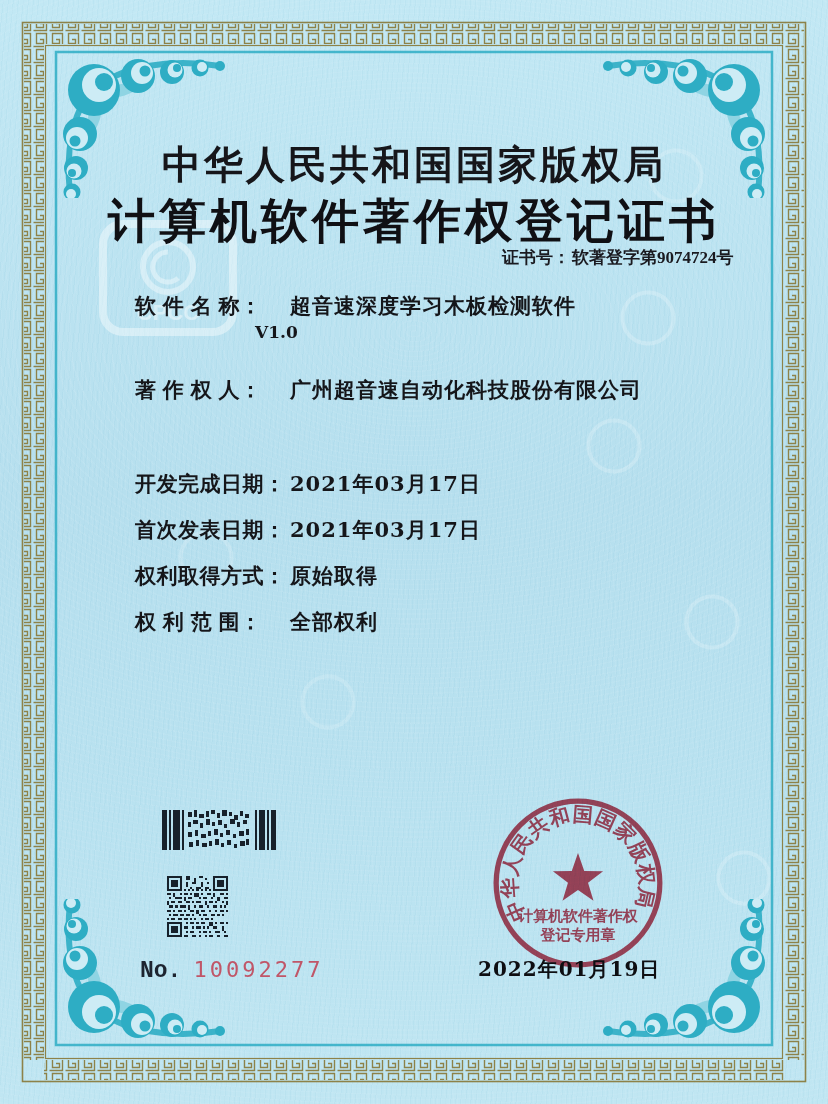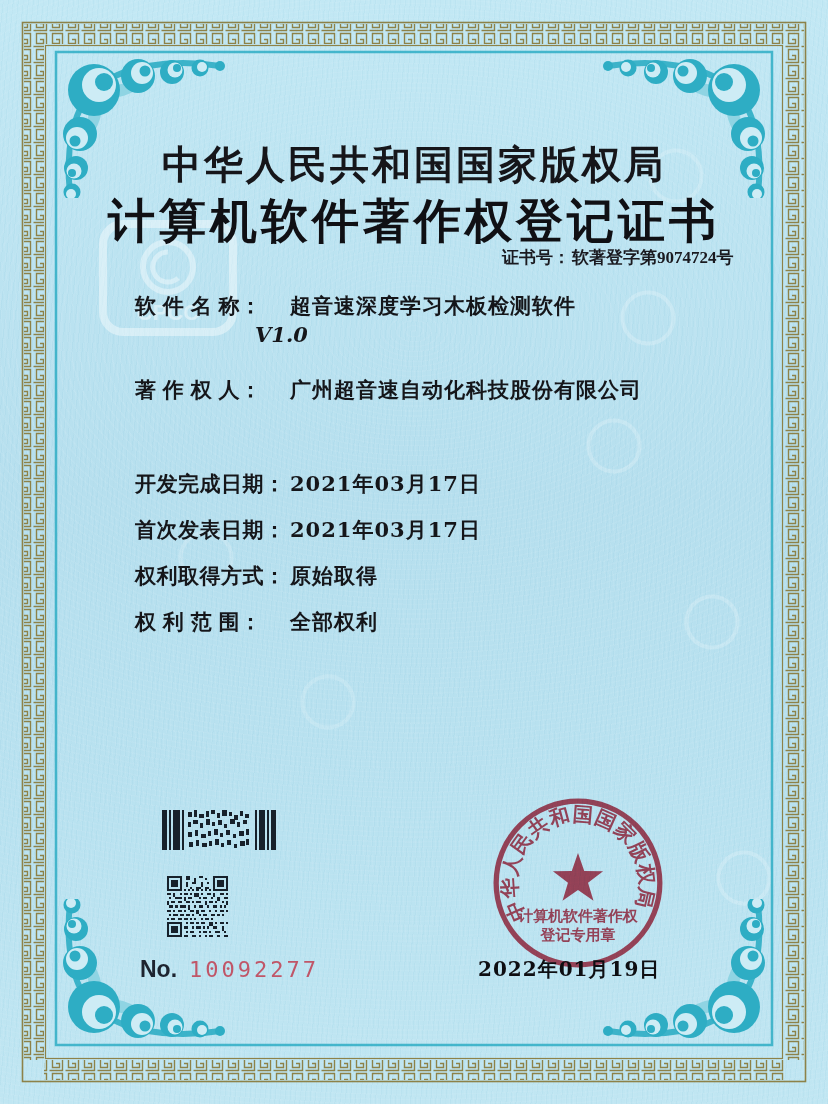--- a/index.html
+++ b/index.html
@@ -41,29 +41,29 @@
     font-size:47px;letter-spacing:4px;color:#101014;
   }
   .cert-no{
     position:absolute;left:502px;top:246px;font-size:17px;font-weight:bold;
     color:#1a1a20;font-family:"Liberation Serif","DejaVu Serif",serif;white-space:nowrap;
   }
   .cert-no .v{margin-left:2px;}
   .field-row{position:absolute;left:107px;font-size:21px;font-weight:bold;color:#15161a;white-space:nowrap;padding-left:28px;}
   .field-label{display:inline-block;width:155px;letter-spacing:.5px;}
   .field-value{font-family:"DejaVu Serif","Liberation Serif",serif;letter-spacing:1px;}
-  .value-line2{position:absolute;left:255px;top:322px;font-size:21px;font-weight:bold;
-    font-family:"DejaVu Serif","Liberation Serif",serif;color:#15161a;font-style:italic;}
+  .value-line2{position:absolute;left:255px;top:322px;font-size:17px;font-weight:bold;
+    font-family:"DejaVu Serif","Liberation Serif",serif;color:#15161a;}
   .statement{position:absolute;left:100px;top:700px;width:640px;font-size:20px;
     font-weight:bold;color:#141418;line-height:48px;letter-spacing:.5px;}
   .statement .l1{text-indent:38px;}
   .barcode{position:absolute;left:162px;top:810px;width:115px;height:40px;}
   .qrcode{position:absolute;left:166px;top:876px;width:63px;height:61px;}
   .serial{position:absolute;left:140px;top:956px;font-size:23px;white-space:nowrap;}
-  .serial .no{font-family:Liberation Sans, sans-serif;font-weight:bold;color:#1d2430;}
+  .serial .no{font-family:Liberation Mono, monospace;font-weight:bold;color:#1d2430;}
   .serial .num{font-family:"DejaVu Sans Mono","Liberation Mono",monospace;
     color:#c05668;letter-spacing:3px;margin-left:12px;font-size:22px;margin-top:16px;}
   .seal{position:absolute;left:490px;top:795px;width:176px;height:176px;
     mix-blend-mode:multiply;opacity:.92;}
   .issue-date{position:absolute;left:478px;top:956px;font-size:20px;font-weight:bold;
     font-family:"DejaVu Serif","Liberation Serif",serif;color:#0e0e12;letter-spacing:1px;z-index:5;}
 </style>
 </head>
 <body>
 

